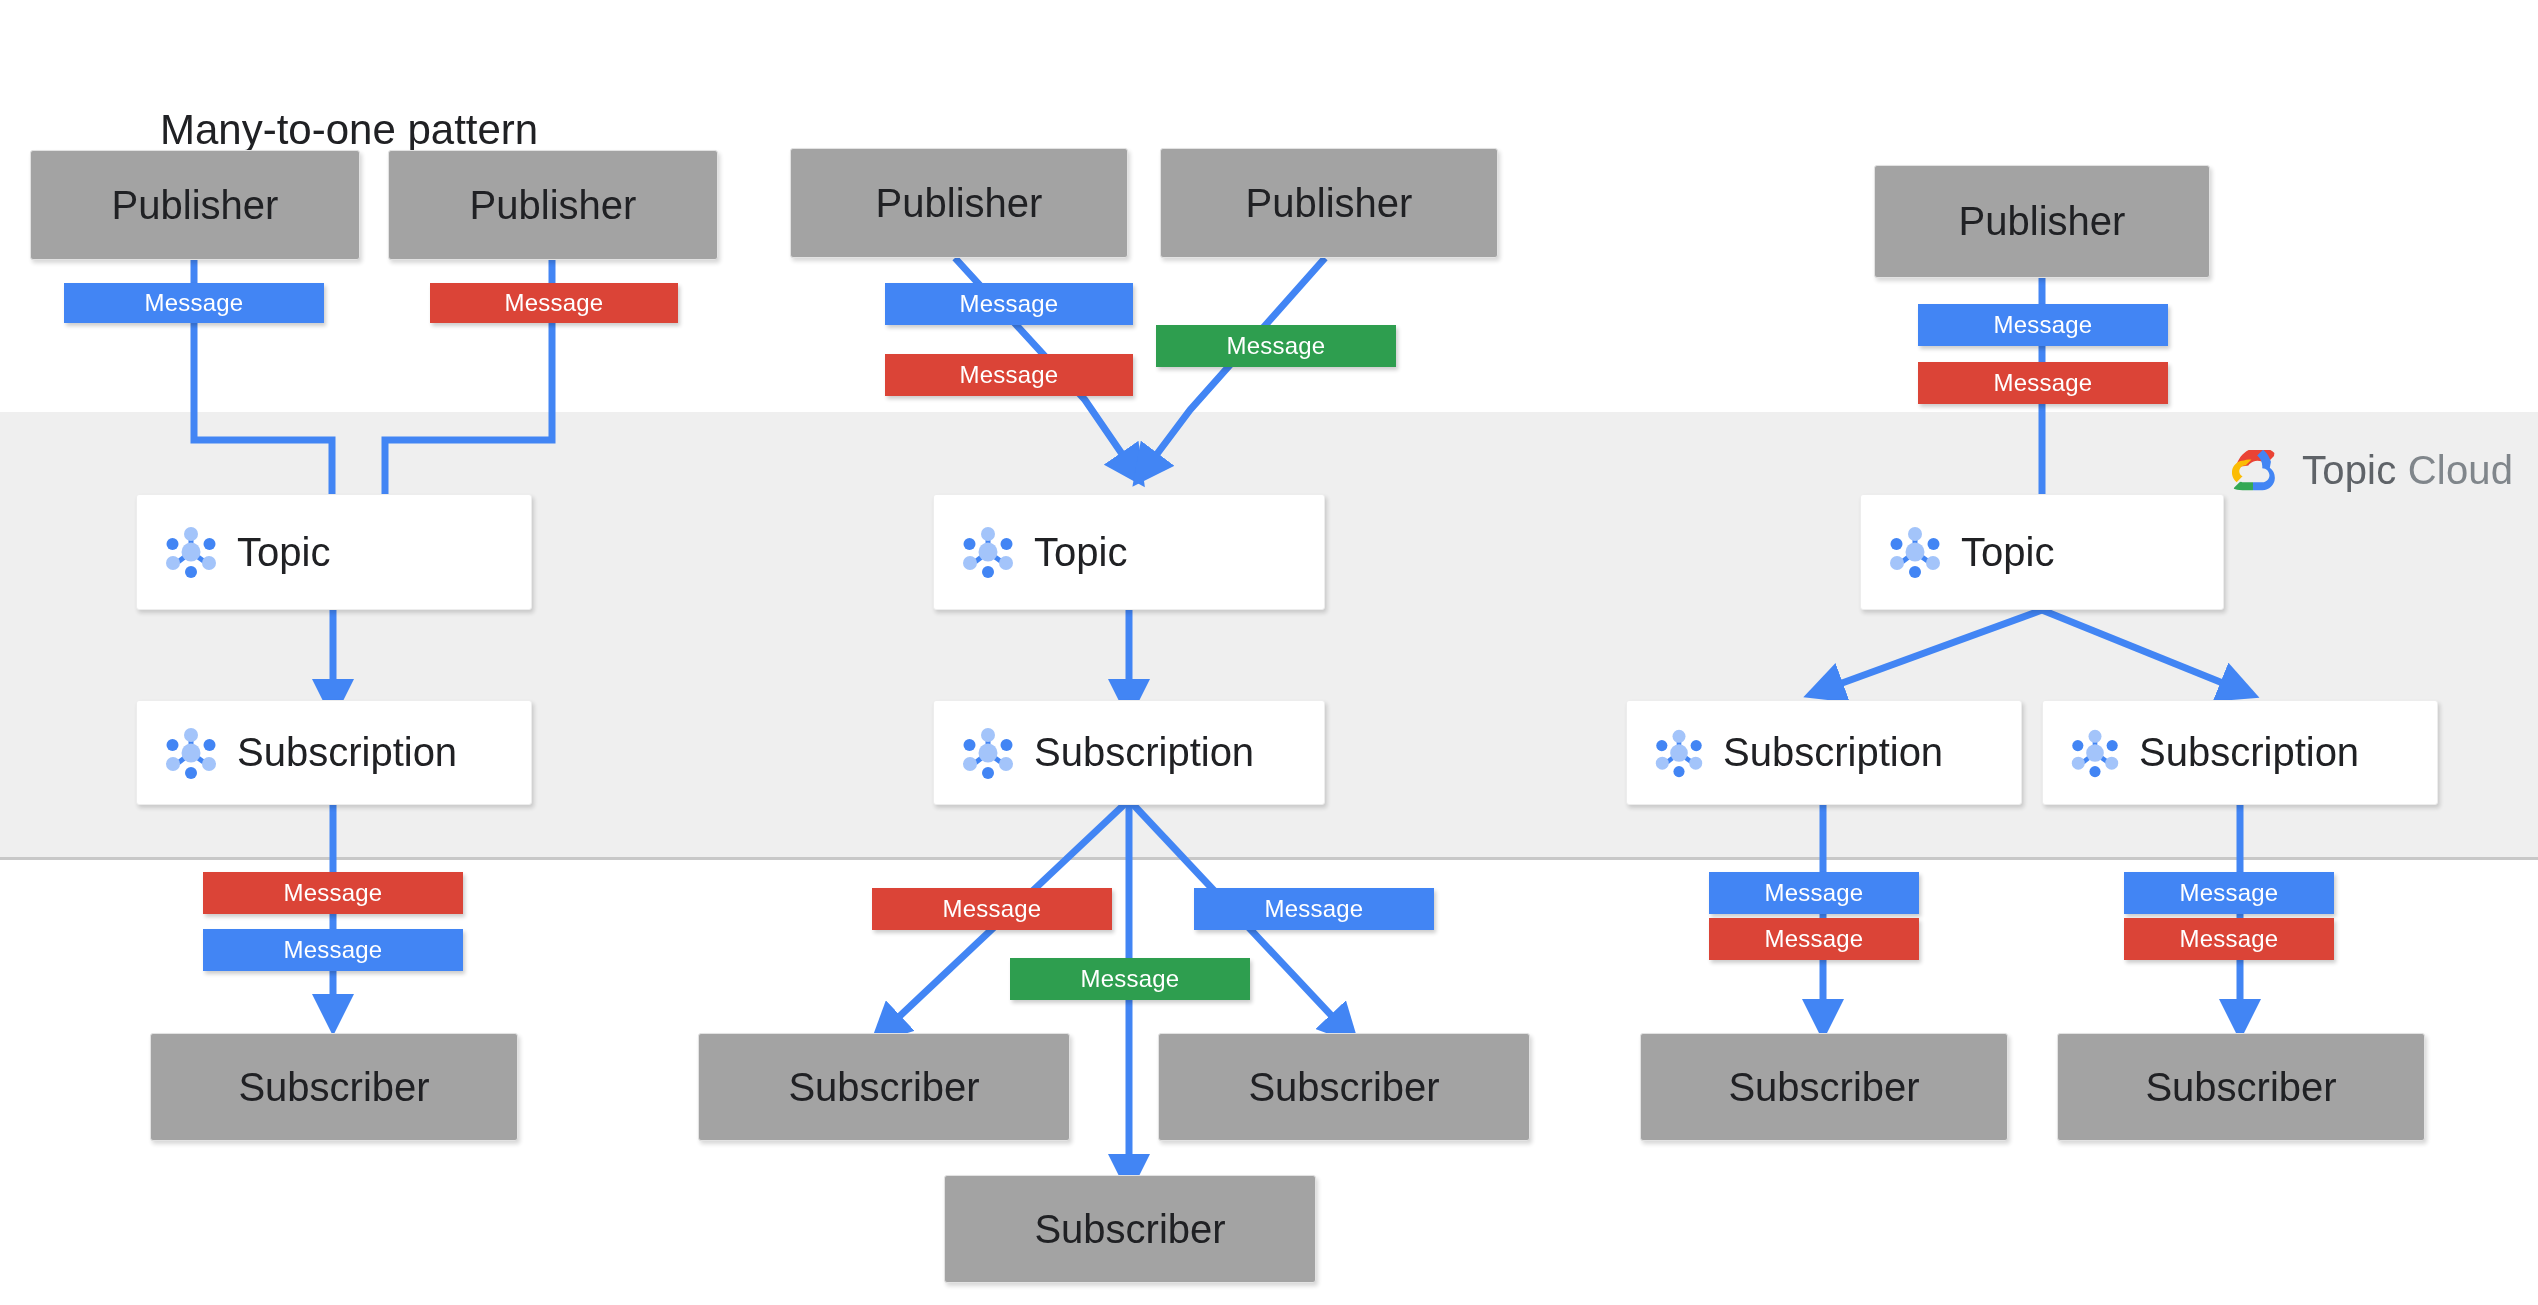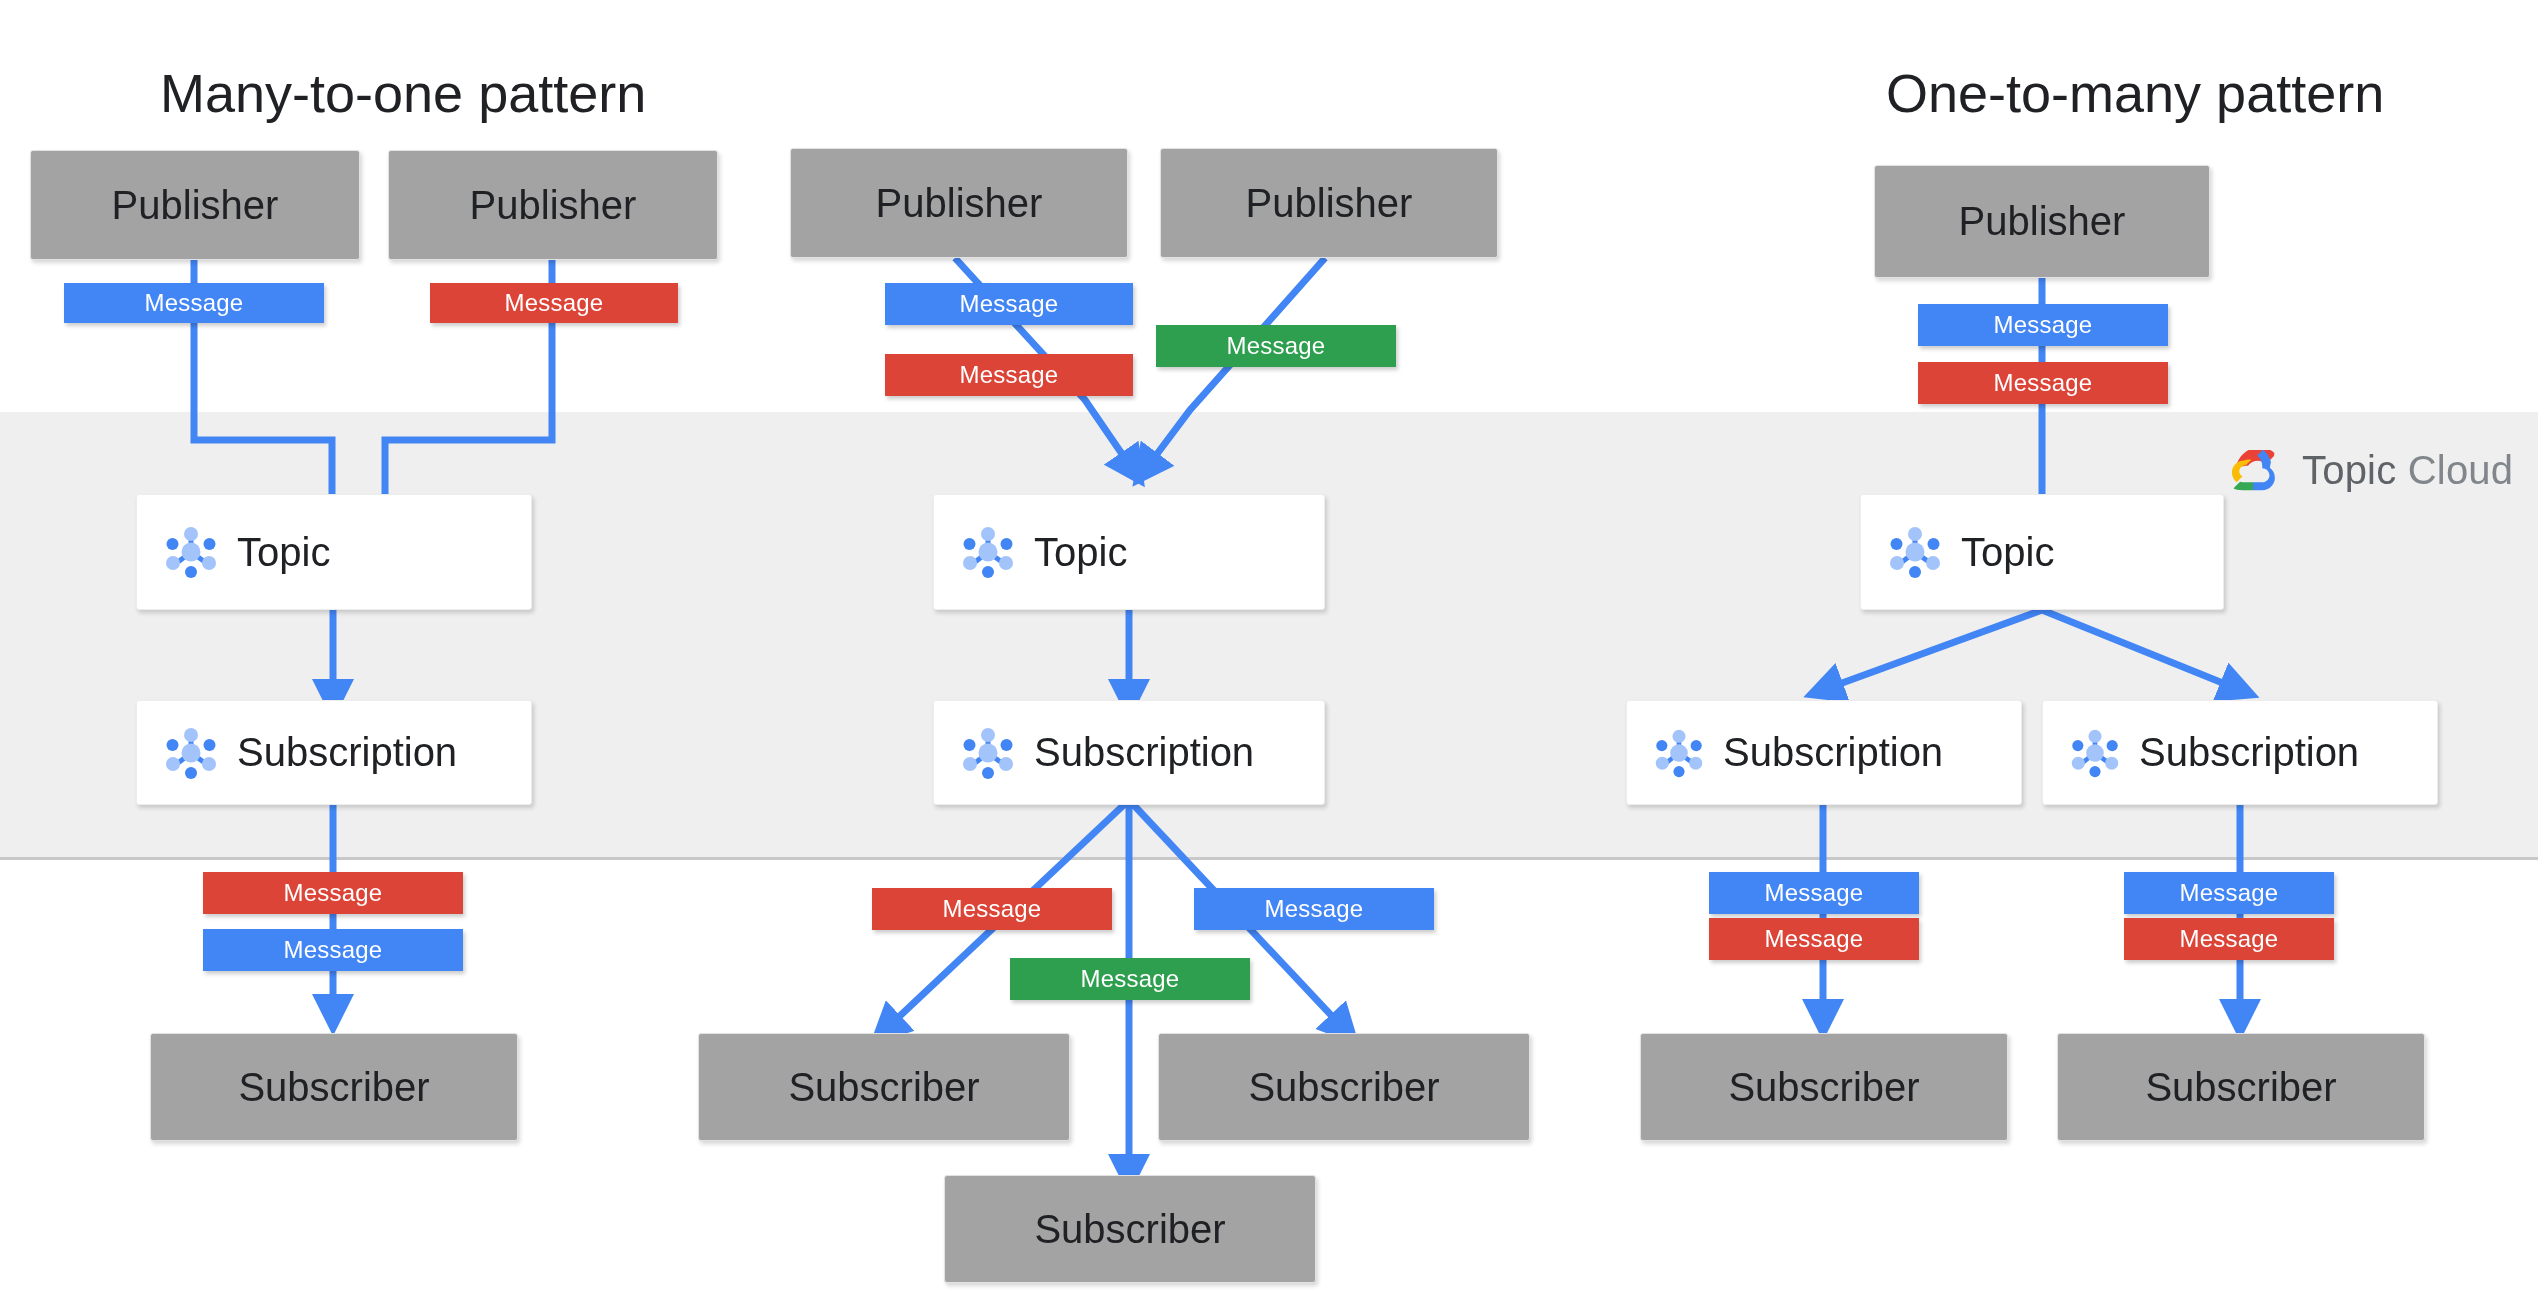--- a/index.html
+++ b/index.html
@@ -27,21 +27,21 @@
   
   .msg{position:absolute;box-sizing:border-box;display:flex;align-items:center;
        justify-content:center;box-shadow:2px 3px 4px rgba(0,0,0,0.20);}
   .msg span{color:#ffffff;font-size:24px;font-weight:400;white-space:nowrap;
             letter-spacing:.2px;}
   .msg.blue{background:#4285F4;}
   .msg.red{background:#DB4437;}
   .msg.green{background:#2E9E4F;}
 
   
-  .col-title{position:absolute;font-size:54px;color:#202124;white-space:nowrap;}
+  .col-title{position:absolute;font-size:42px;color:#202124;white-space:nowrap;margin-top:44px;}
 
   
   .hub{flex:0 0 auto;display:block;}
 
   
   #wires{position:absolute;left:0;top:0;width:2538px;height:1305px;
          pointer-events:none;}
 
   
   .gc-lockup{position:absolute;display:flex;align-items:center;gap:18px;}
@@ -91,21 +91,20 @@
       <path d="M2042,278 L2042,305"></path>
       <path d="M2042,325 L2042,520" marker-end="url(#ah)"></path>
       <path d="M2042,610 L1823,690" marker-end="url(#ah)"></path>
       <path d="M2042,610 L2240,690" marker-end="url(#ah)"></path>
       <path d="M1823,805 L1823,1020" marker-end="url(#ah)"></path>
       <path d="M2240,805 L2240,1020" marker-end="url(#ah)"></path>
     </g>
   </svg>
 
   <div class="col-title" style="left:160px;top:62px;">Many-to-one pattern</div>
-  <div class="col-title" style="left:1886px;top:62px;">One-to-many pattern</div>
 
   <div class="node grey-node" style="left:30px;top:150px;width:330px;height:110px;">
     <span class="lbl">Publisher</span>
     </div>
   <div class="node grey-node" style="left:388px;top:150px;width:330px;height:110px;">
     <span class="lbl">Publisher</span>
     </div>
 
   <div class="msg blue" style="left:64px;top:283px;width:260px;height:40px;">
     <span>Message</span>

